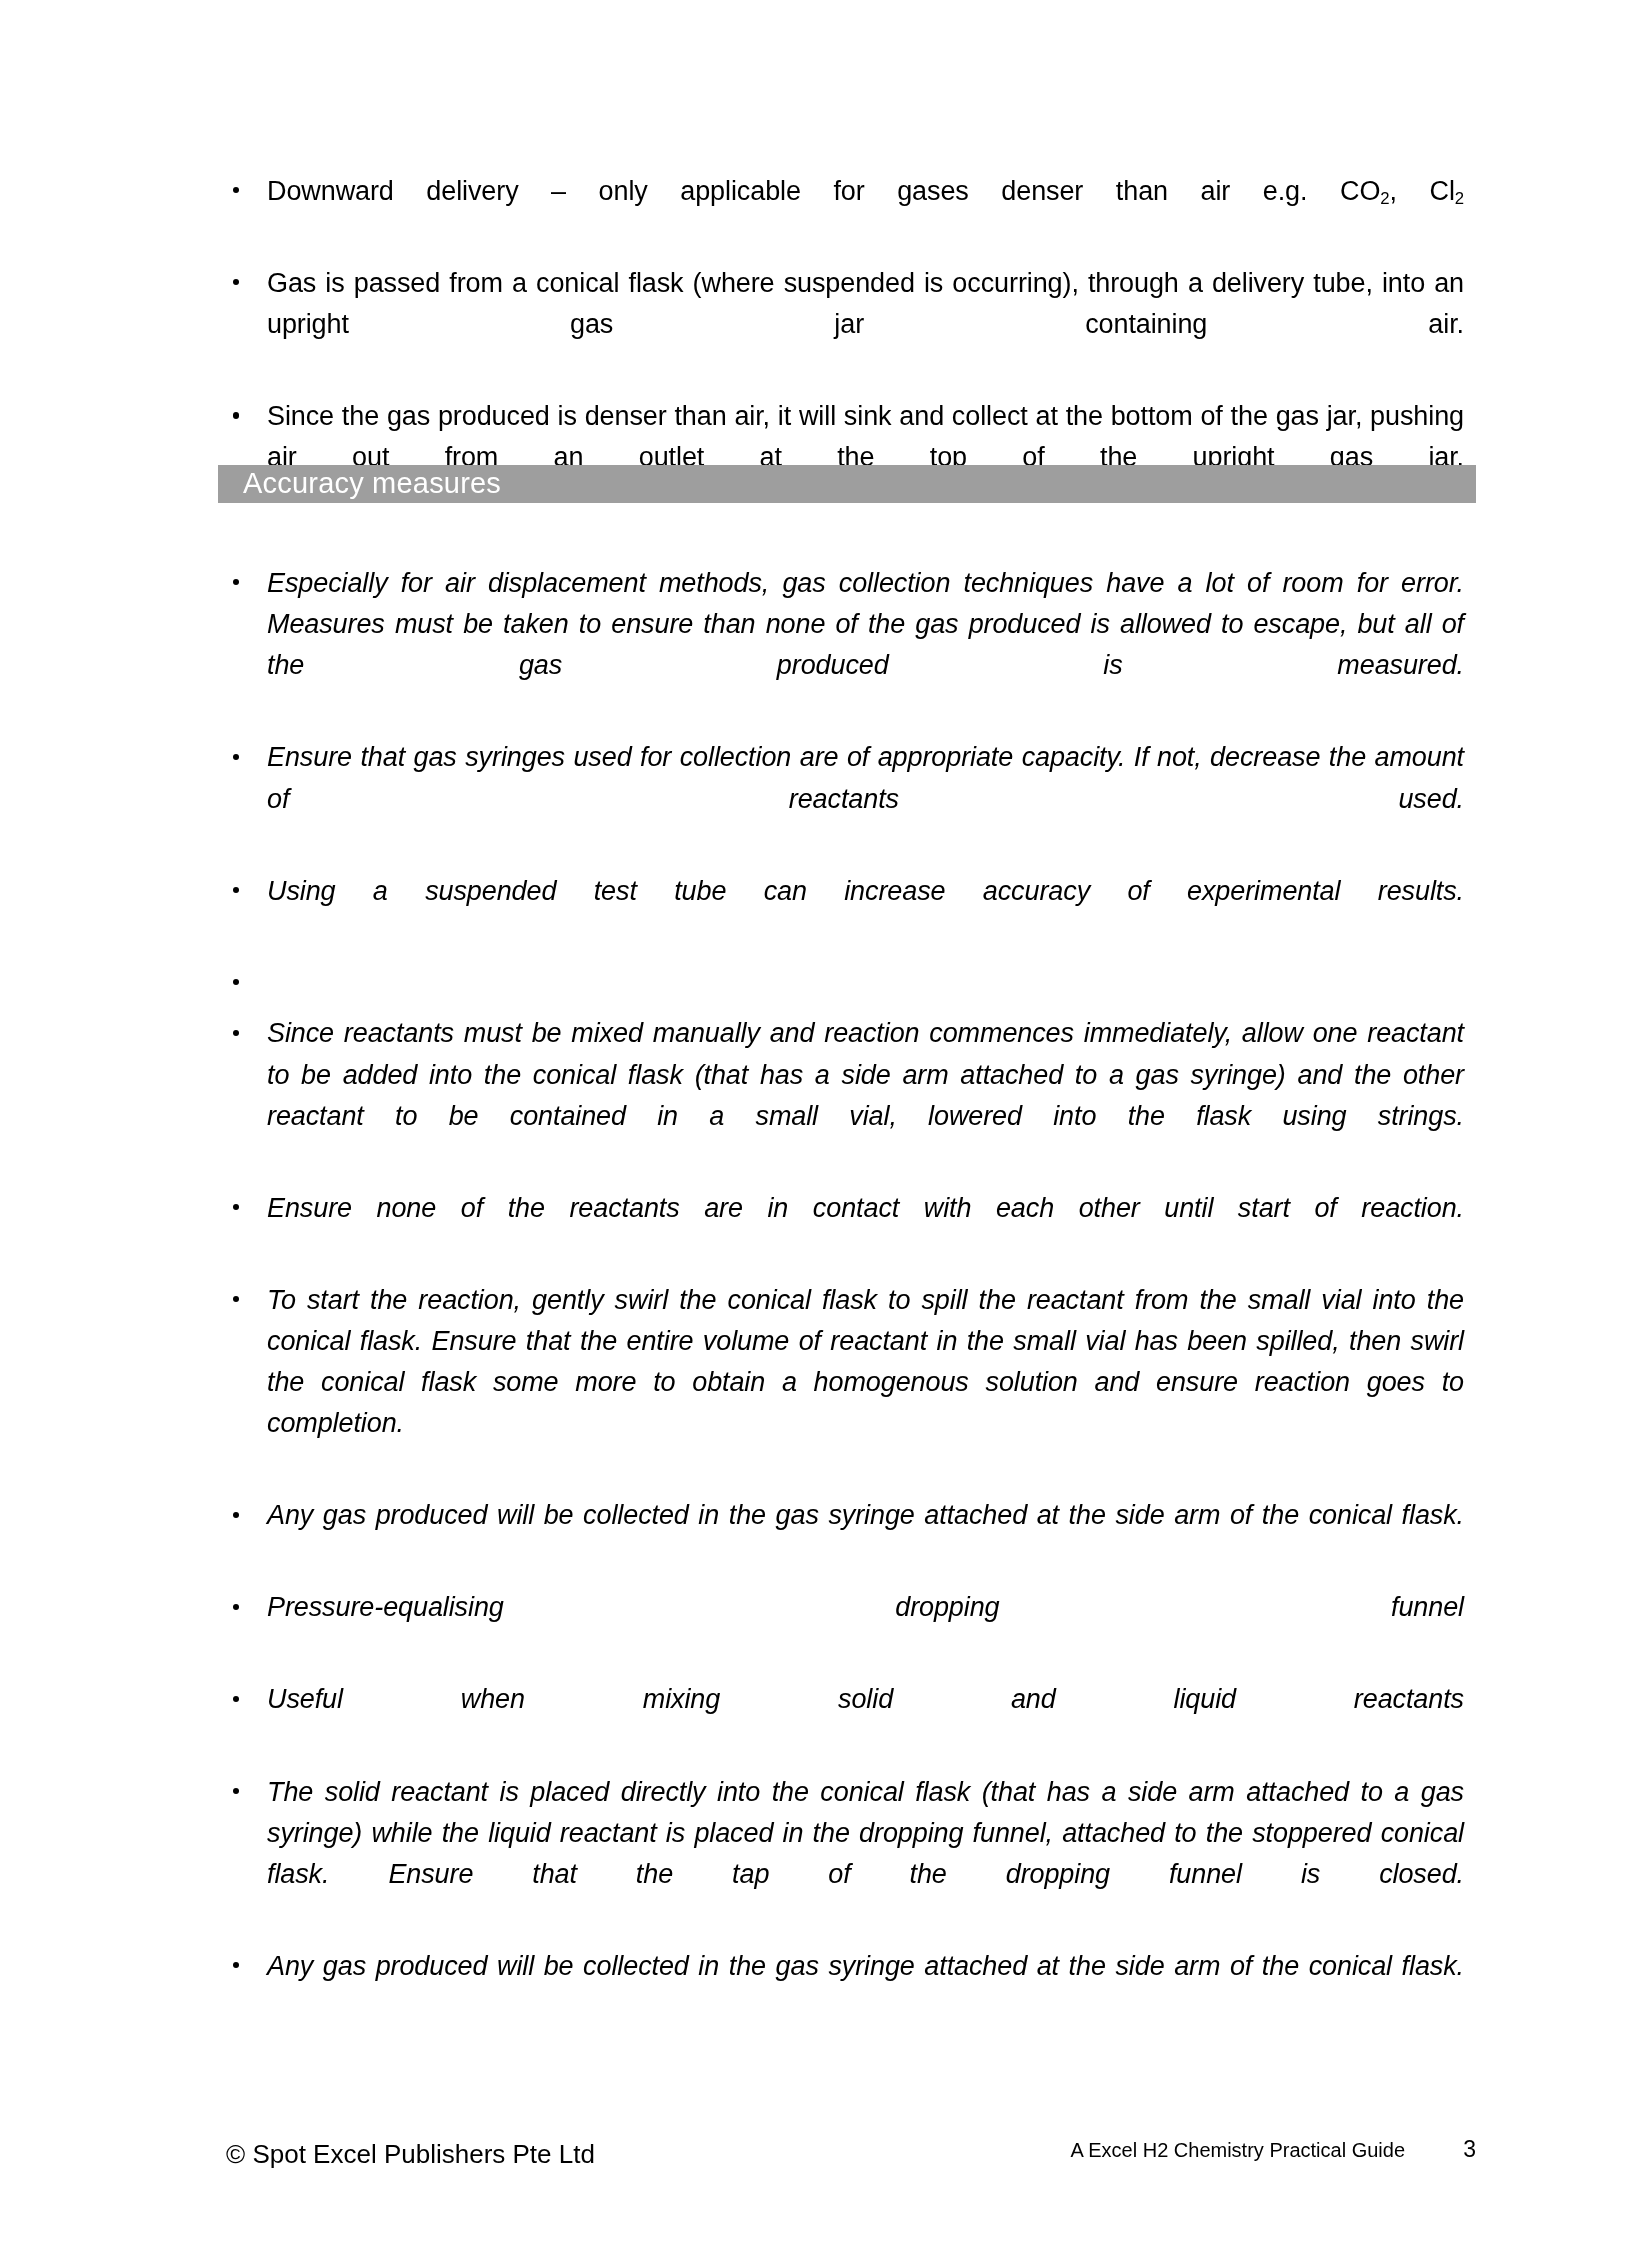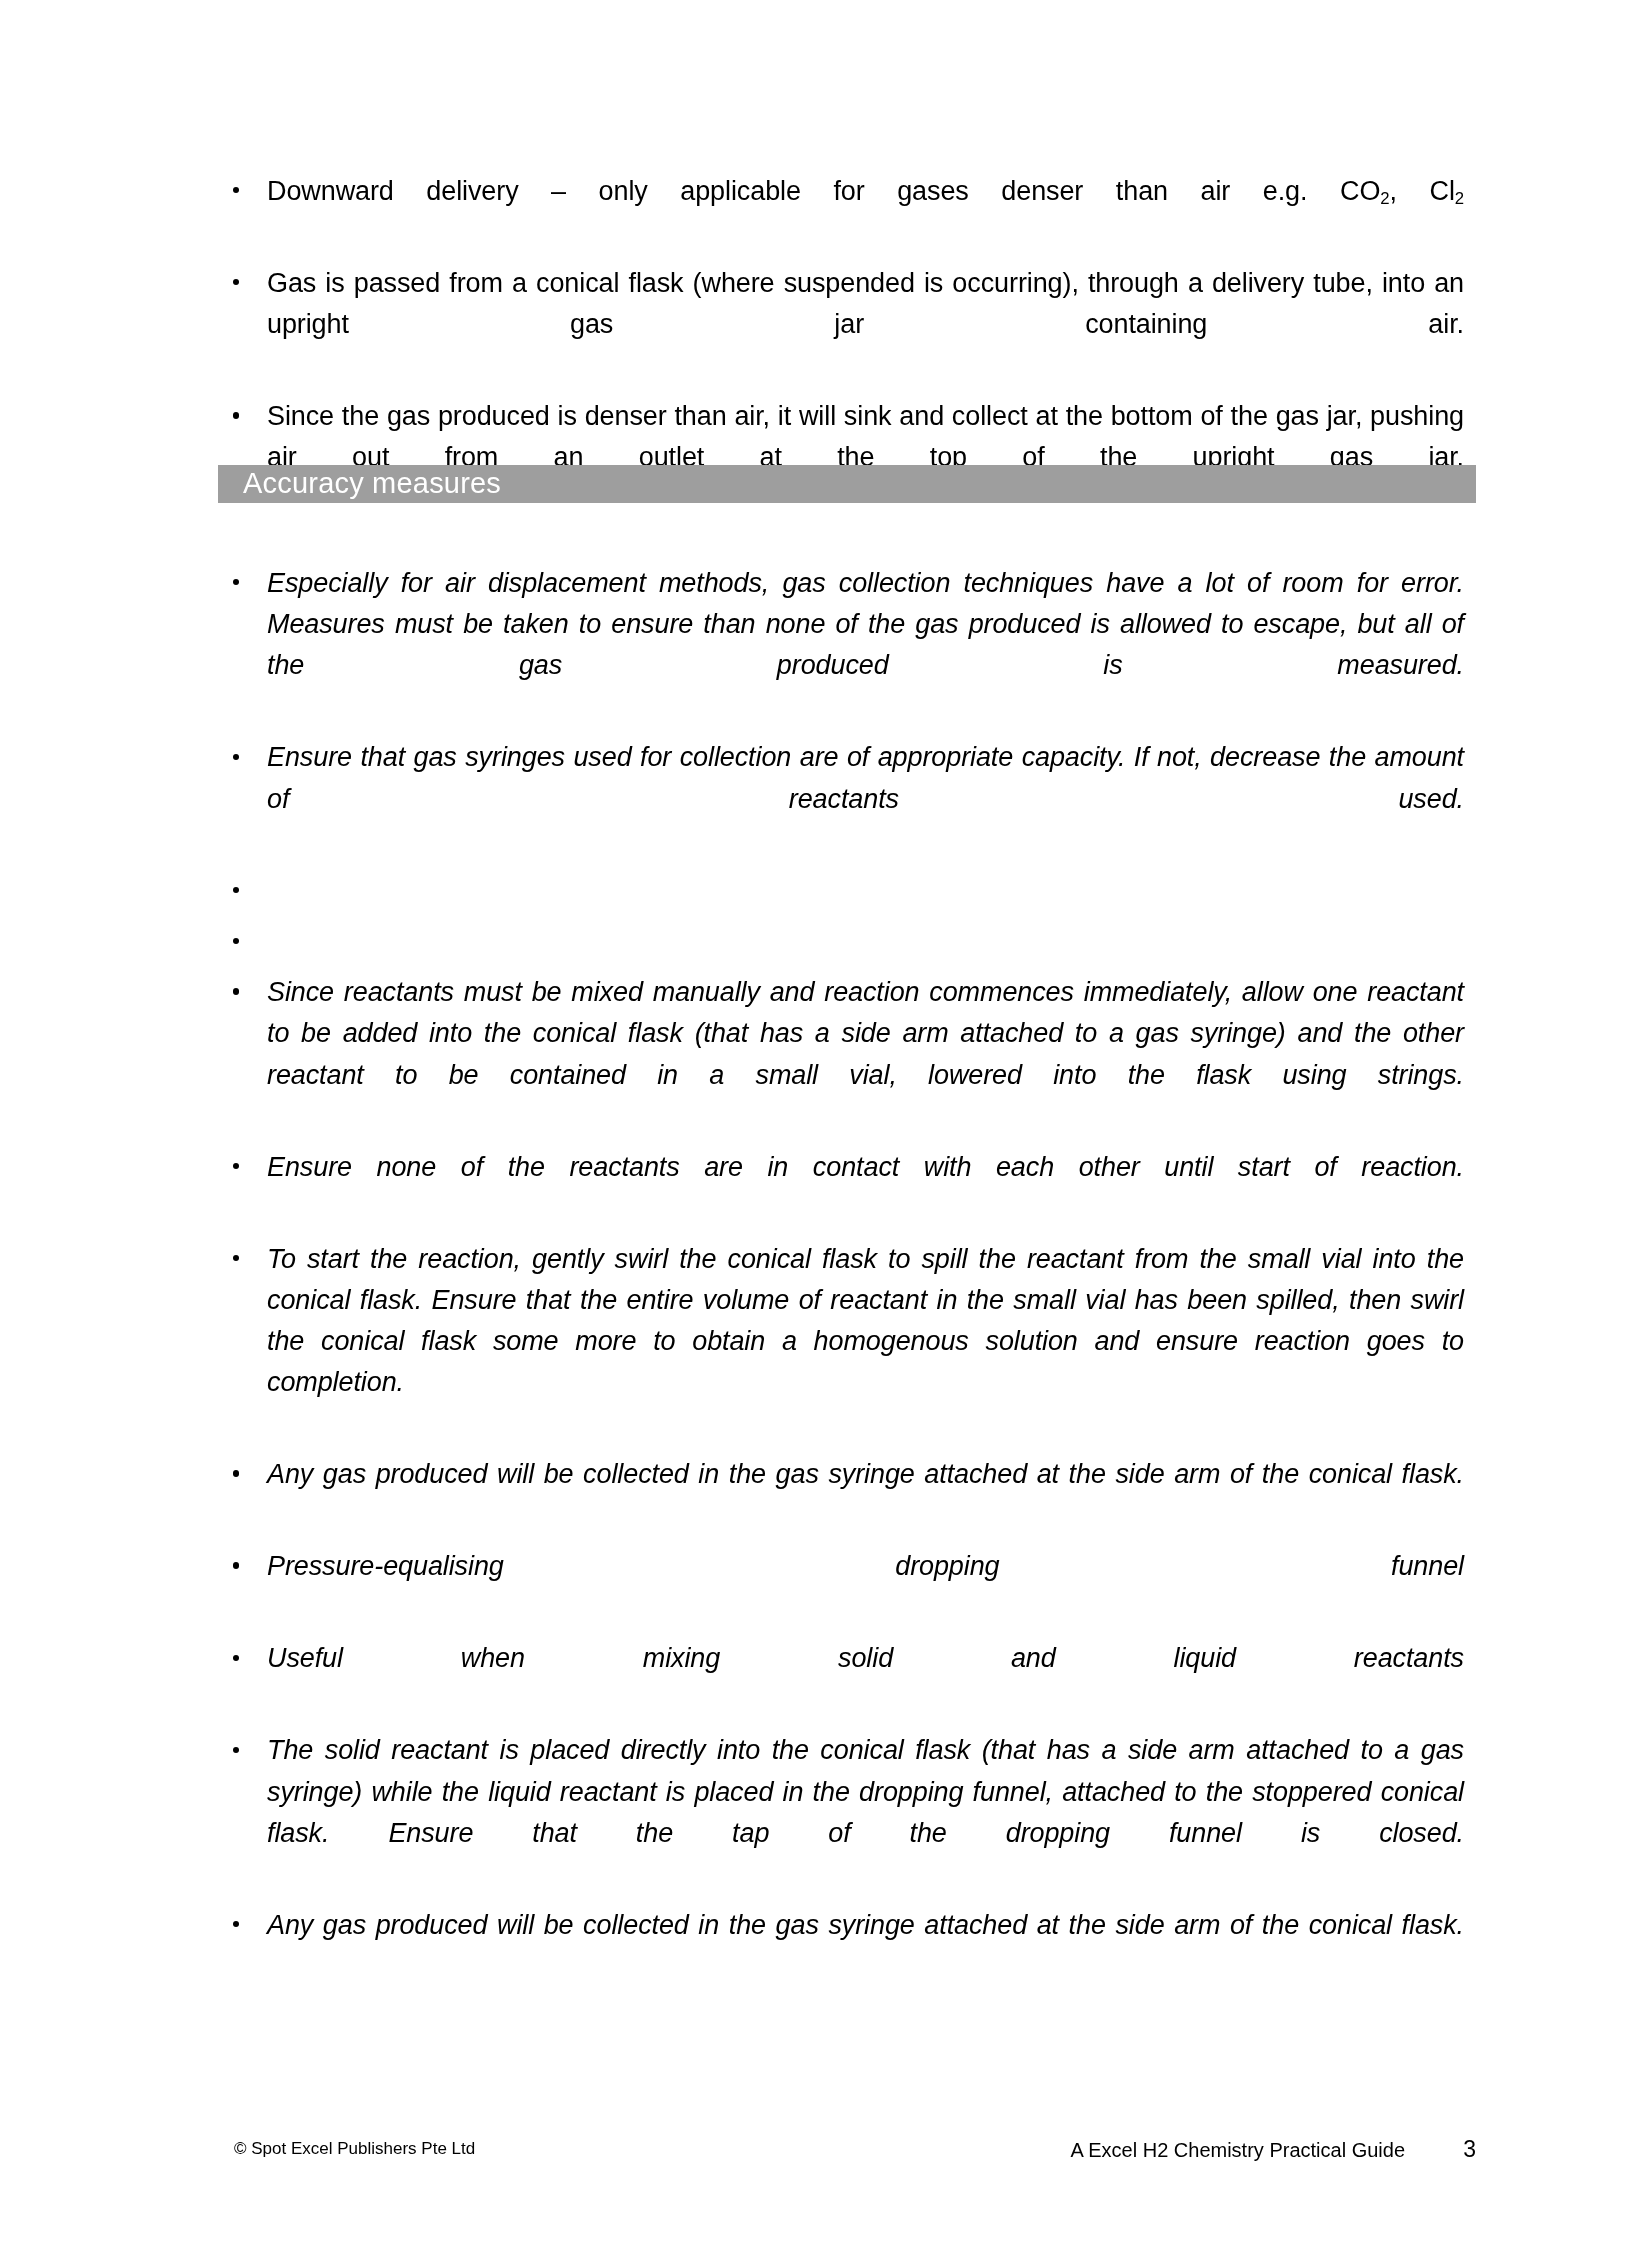--- a/index.html
+++ b/index.html
@@ -94,23 +94,23 @@
   
   .footer {
     position: absolute;
     left: 218px;
     top: 2139px;
     width: 1258px;
     height: 35px;
   }
   .footer .f-left {
     position: absolute;
-    left: 16px;
+    left: 8px;
     top: 0;
-    font-size: 17px;
+    font-size: 26px;
     white-space: nowrap;
   }
   .footer .f-right {
     position: absolute;
     right: 71px;
     top: 0;
     font-size: 20px;
     white-space: nowrap;
   }
   .footer .f-page {
@@ -158,20 +158,21 @@
       <li>
         <span class="bullet-dot"></span>
         <span class="txt">Especially for air displacement methods, gas collection techniques have a lot of room for error. Measures must be taken to ensure than none of the gas produced is allowed to escape, but all of the gas produced is measured.</span>
       </li>
       <li>
         <span class="bullet-dot"></span>
         <span class="txt">Ensure that gas syringes used for collection are of appropriate capacity. If not, decrease the amount of reactants used.</span>
       </li>
       <li>
         <span class="bullet-dot"></span>
+        <span class="txt">Using a suspended test tube can increase accuracy of experimental results.</span>
       </li>
       <li>
         <span class="bullet-dot"></span>
       </li>
       <li>
         <span class="bullet-dot"></span>
         <span class="txt">Since reactants must be mixed manually and reaction commences immediately, allow one reactant to be added into the conical flask (that has a side arm attached to a gas syringe) and the other reactant to be contained in a small vial, lowered into the flask using strings.</span>
       </li>
       <li>
         <span class="bullet-dot"></span>

